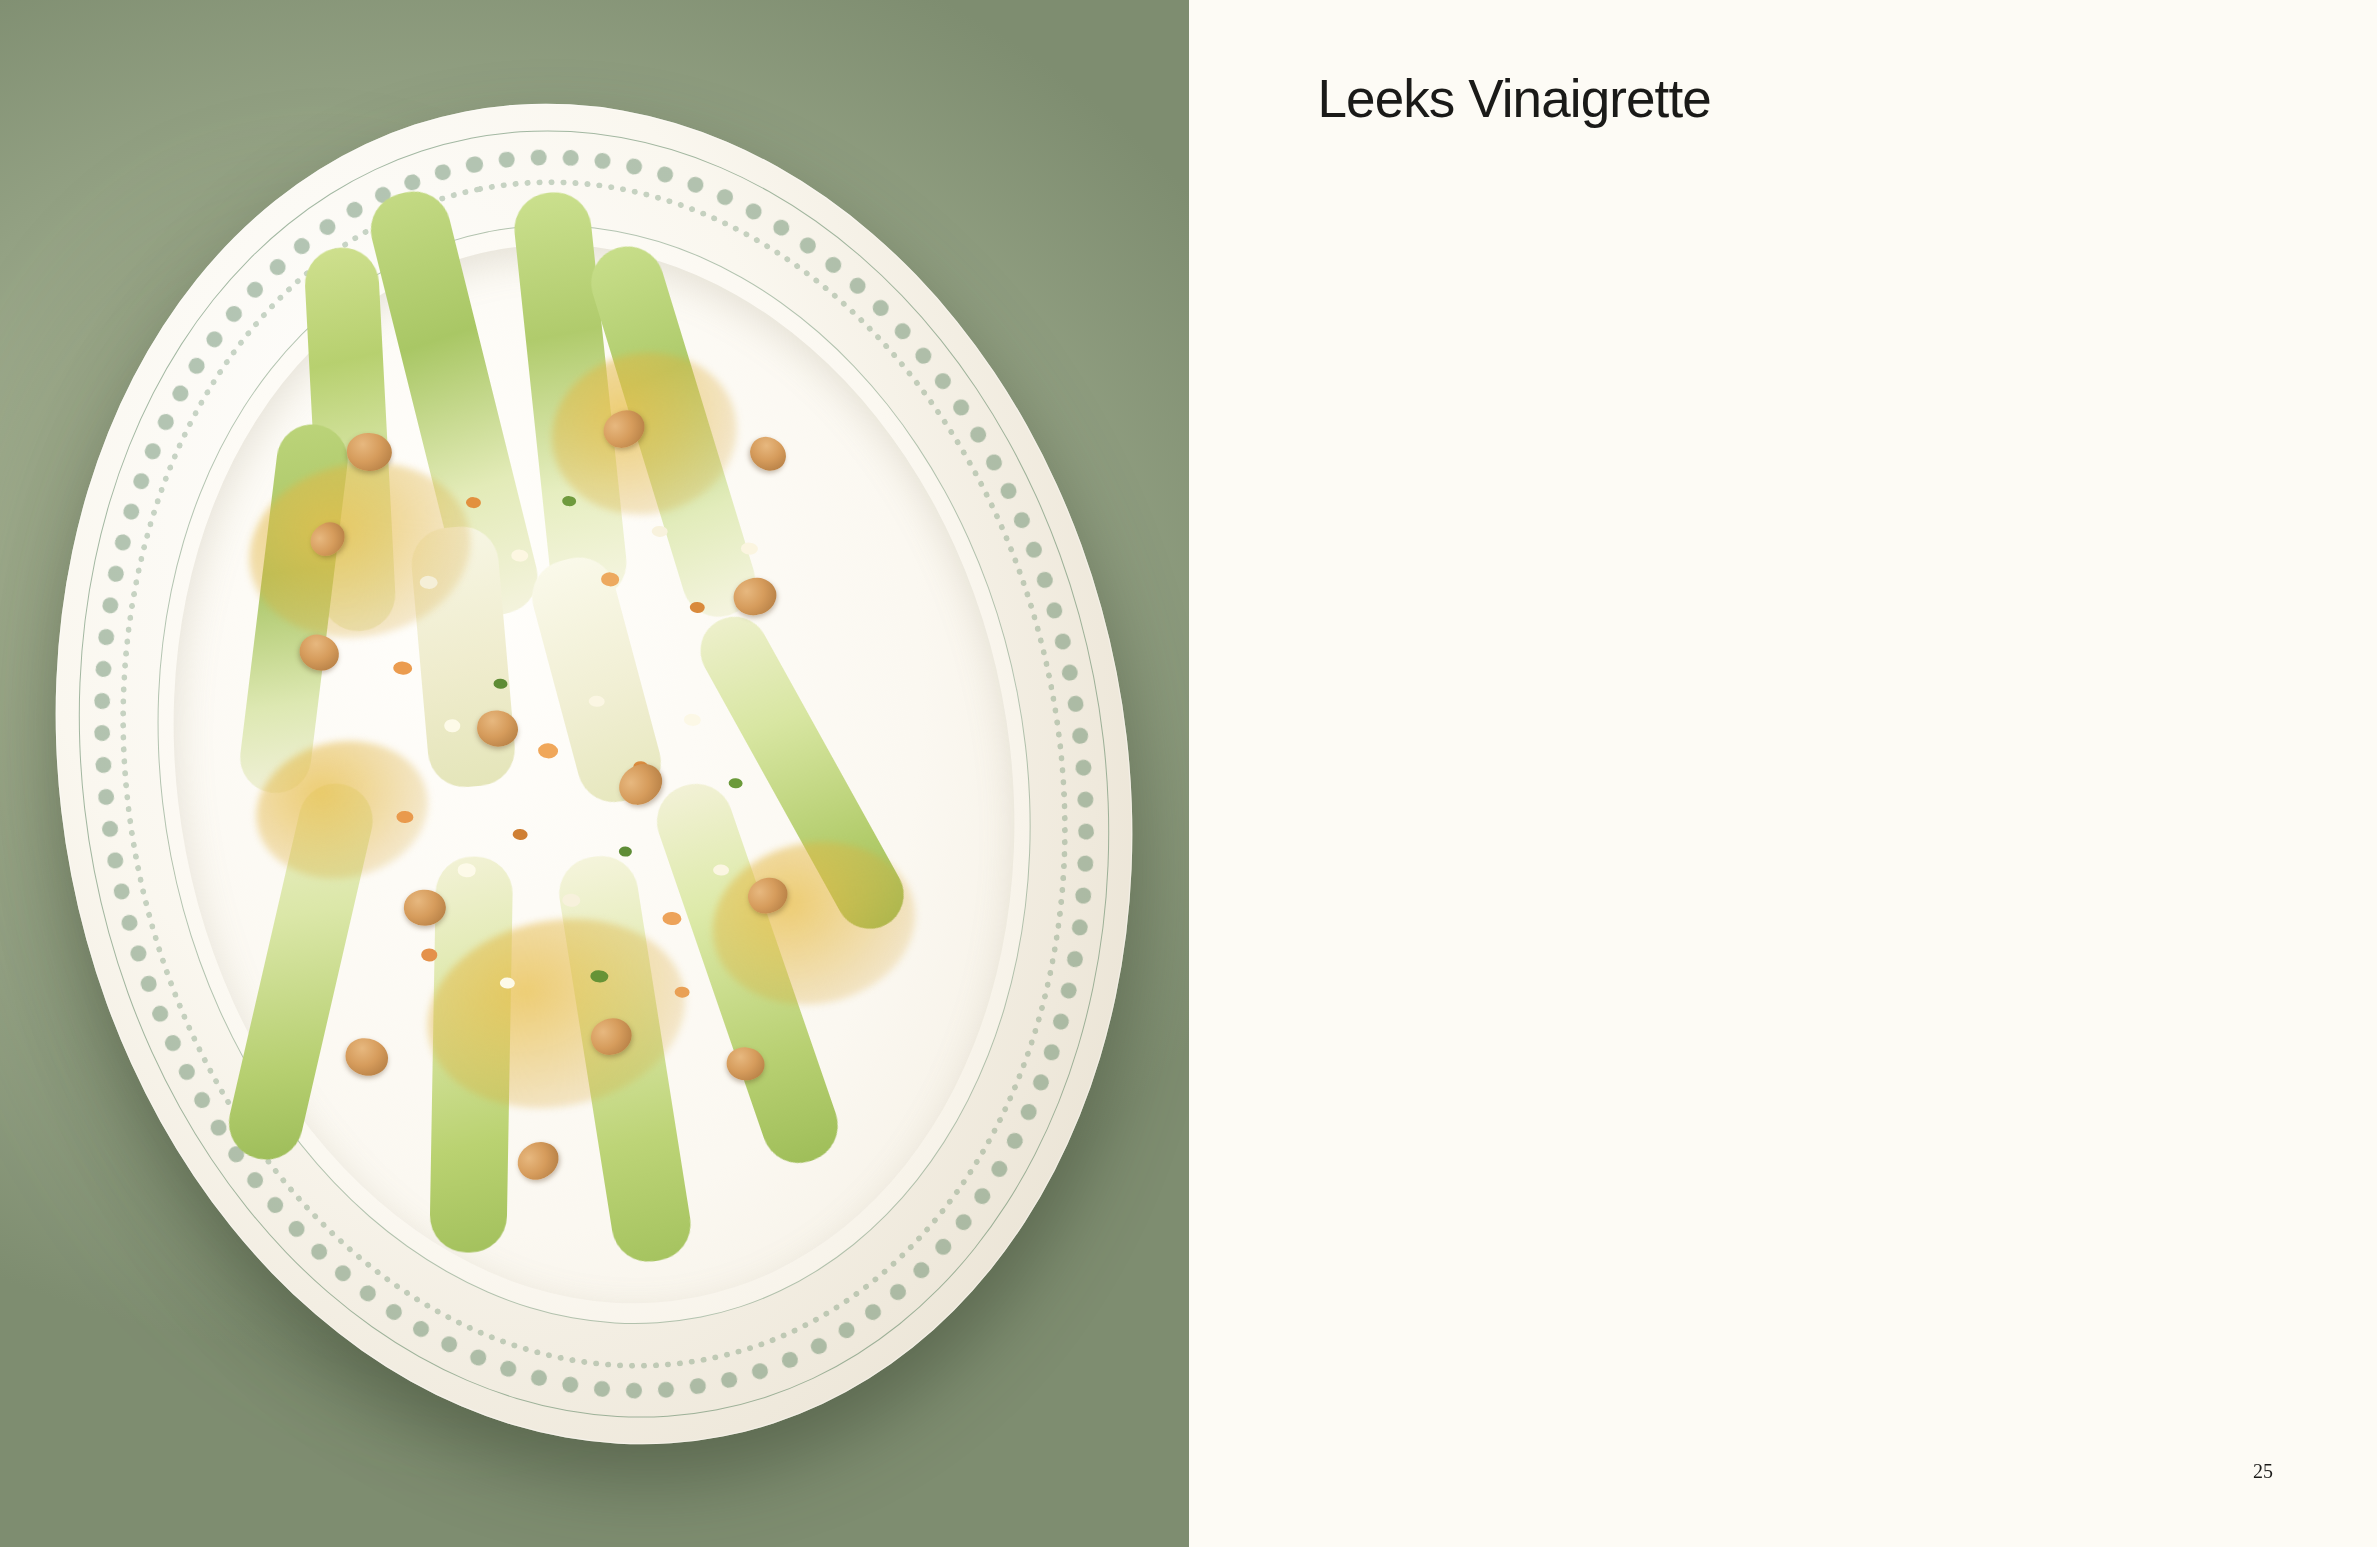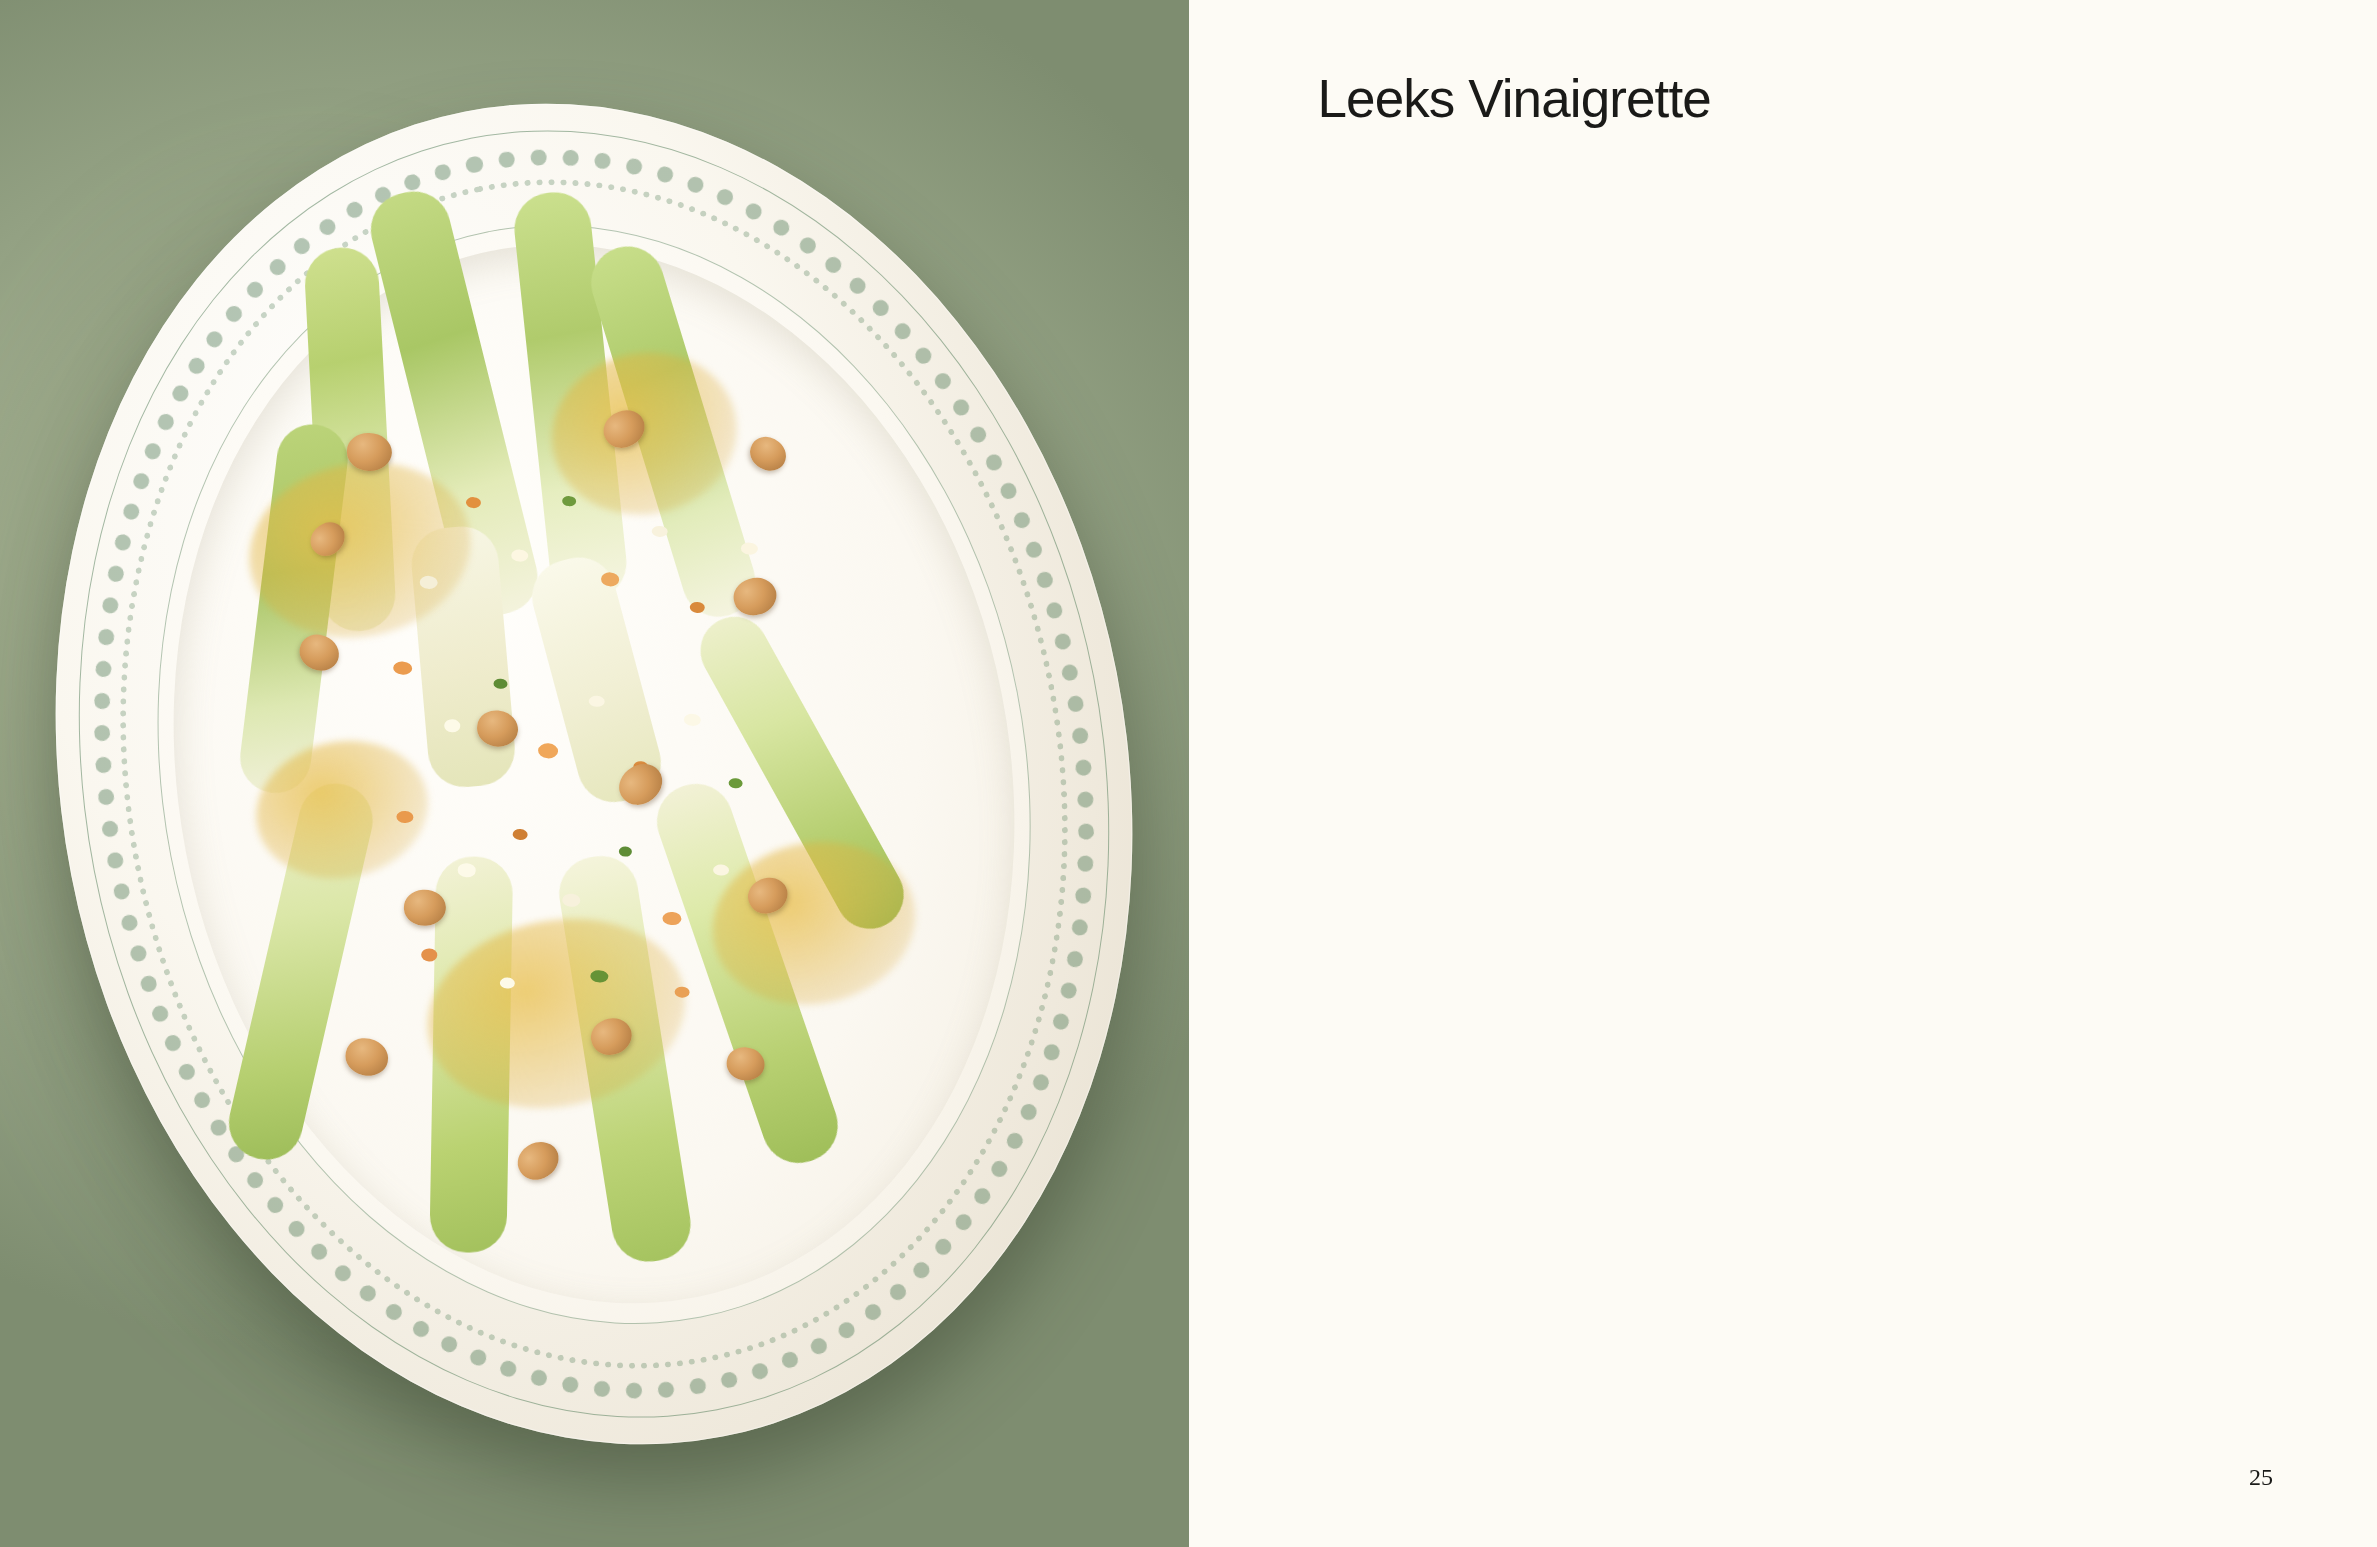--- a/index.html
+++ b/index.html
@@ -131,23 +131,23 @@
     position: absolute;
     left: 129px; top: 68px;
     font-family: "Liberation Sans", sans-serif;
     font-weight: 300;
     font-size: 53px;
     letter-spacing: -0.9px;
     color: #1a1a18;
   }
   .folio {
     position: absolute;
-    right: 104px; bottom: 56px;
+    right: 104px; bottom: 64px;
     font-family: "Liberation Serif", serif;
-    font-size: 24px;
+    font-size: 20px;
     color: #1a1a18;
   }
 </style>
 </head>
 <body>
 
 <div class="spread">
 
   <div class="photo-page">
     <div class="bg-grad"></div>

